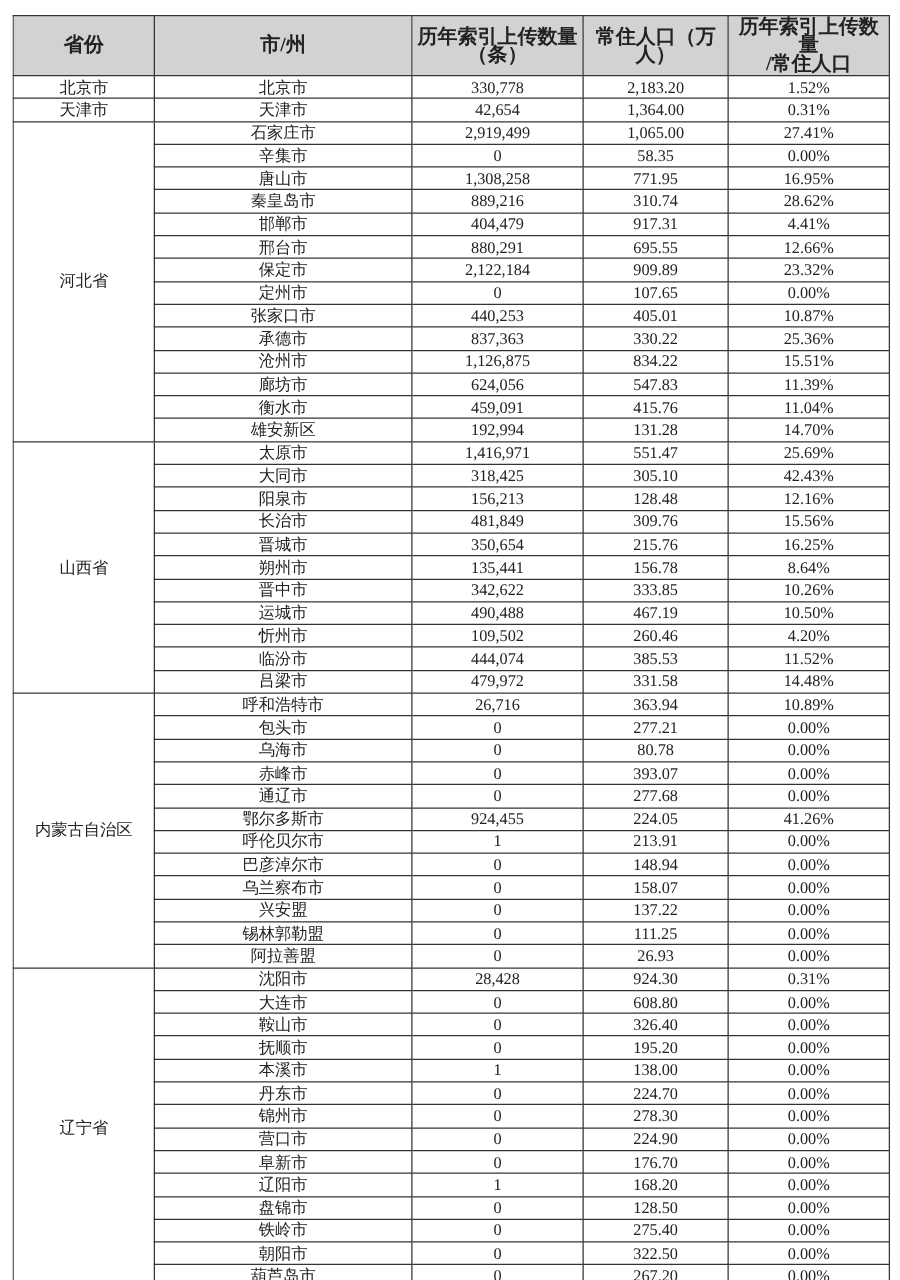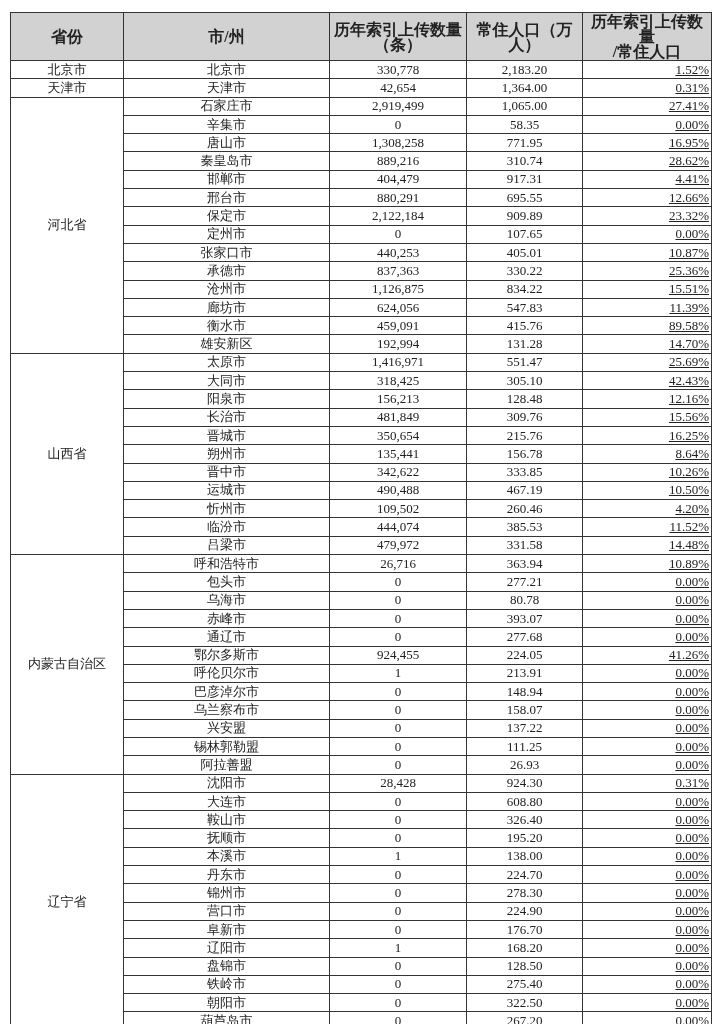--- a/index.html
+++ b/index.html
@@ -41,21 +41,21 @@
   tbody td {
     height: 18.3px;
     font-size: 13px;
     line-height: 16px;
     text-align: center;
     vertical-align: middle;
     white-space: nowrap;
     padding: 0 2px;
   }
   tbody td.province-cell { font-size: 13px; }
-  tbody td.pct { text-align: right; padding-right: 2px; text-decoration: underline; }
+  tbody td.pct { padding-right: 2px; }
   tr.partial-row td { height: 18px; }
 </style>
 </head>
 <body>
 
 <div class="table-wrap">
   <table>
     <colgroup>
       <col style="width:113px">
       <col style="width:206px">
@@ -160,21 +160,21 @@
         <tr>
           <td class="city-cell">廊坊市</td>
           <td class="num">624,056</td>
           <td class="num">547.83</td>
           <td class="pct">11.39%</td>
         </tr>
         <tr>
           <td class="city-cell">衡水市</td>
           <td class="num">459,091</td>
           <td class="num">415.76</td>
-          <td class="pct">89.58%</td>
+          <td class="pct">11.04%</td>
         </tr>
         <tr>
           <td class="city-cell">雄安新区</td>
           <td class="num">192,994</td>
           <td class="num">131.28</td>
           <td class="pct">14.70%</td>
         </tr>
         <tr>
           <td class="province-cell" rowspan="11">山西省</td>
           <td class="city-cell">太原市</td>

